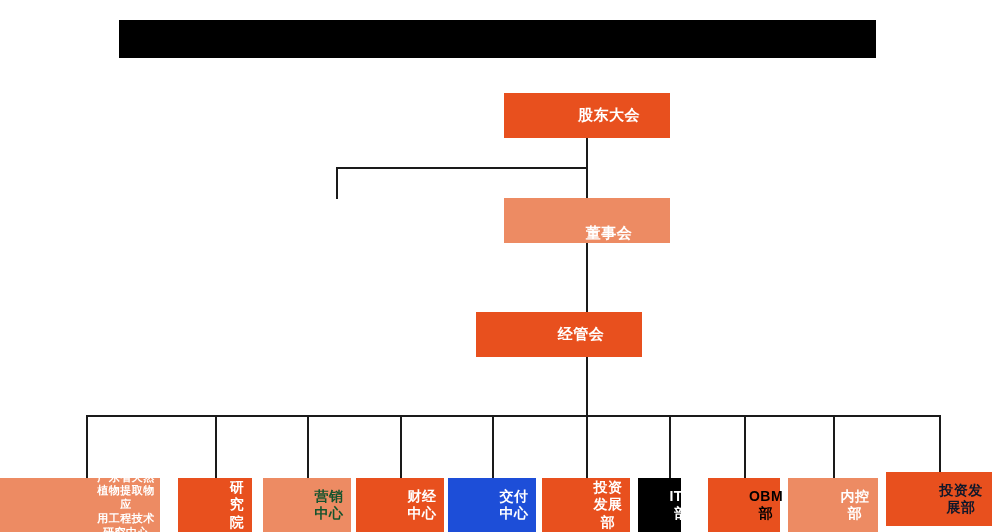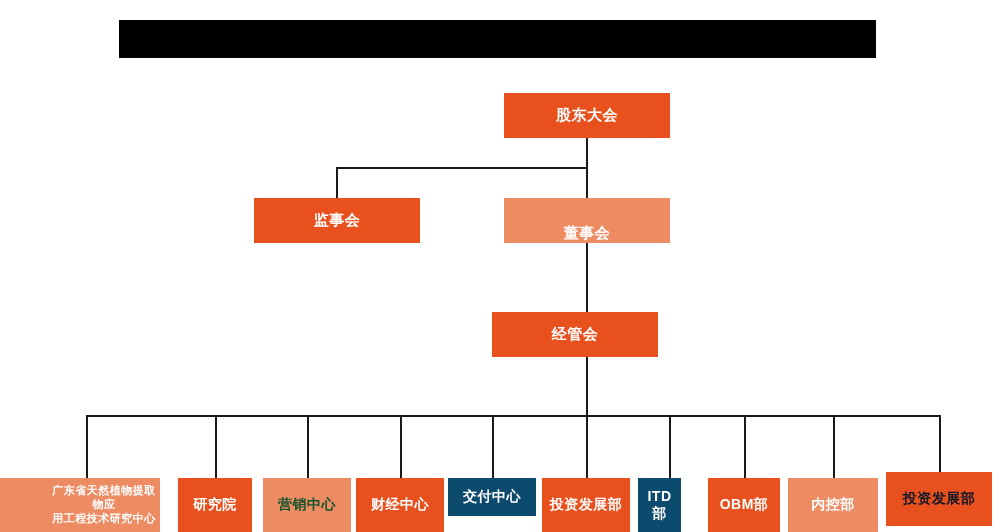--- a/index.html
+++ b/index.html
@@ -50,20 +50,21 @@
   }
   .node.dark  { background: #E8501E; }
   .node.light { background: #ED8B63; }
 
   .node .node-label {
     display: block;
     width: 100%;
     padding: 0 4px;
     box-sizing: border-box;
     white-space: pre-line;
+    margin-left: 44px;
   }
   .fs-15 { font-size: 15px; }
   .fs-14 { font-size: 14px; }
   .fs-11 { font-size: 11px; }
 </style>
 </head>
 <body>
 
 <div id="canvas" style="width: 997px; height: 532px; background: rgb(255, 255, 255);">
 
@@ -85,56 +86,53 @@
       <div class="line-v" style="left: 669px; top: 415px; height: 63px; background: rgb(26, 26, 26);"></div>
       <div class="line-v" style="left: 744px; top: 415px; height: 63px; background: rgb(26, 26, 26);"></div>
       <div class="line-v" style="left: 833px; top: 415px; height: 63px; background: rgb(26, 26, 26);"></div>
       <div class="line-v" style="left: 939px; top: 415px; height: 63px; background: rgb(26, 26, 26);"></div>
     </div>
 
   <div class="node dark fs-15" id="node-shareholders-meeting" style="left: 504px; top: 93px; width: 166px; height: 45px; background: rgb(232, 80, 30); color: rgb(255, 255, 255);">
     <span class="node-label">股东大会</span>
   </div>
 
-  <div class="node dark fs-15" id="node-board-of-supervisors" style="left: 254px; top: 198px; width: 166px; height: 45px; background: rgb(232, 80, 30); color: rgb(255, 255, 255);">
-    <span class="node-label">监事会</span>
-  </div>
 
   <div class="node light fs-15" id="node-board-of-directors" style="left: 504px; top: 198px; width: 166px; height: 45px; background: rgb(237, 139, 99); color: rgb(255, 255, 255); align-items: flex-end;">
     <span class="node-label">董事会</span>
   </div>
 
-  <div class="node dark fs-15" id="node-management-committee" style="left: 492px; top: 312px; width: 166px; height: 45px; background: rgb(232, 80, 30); color: rgb(255, 255, 255);">
+  <div class="node dark fs-15" id="node-management-committee" style="left: 476px; top: 312px; width: 166px; height: 45px; background: rgb(232, 80, 30); color: rgb(255, 255, 255);">
     <span class="node-label">经管会</span>
   </div>
 
   <div id="department-row">
       <div class="node light fs-11" style="left: 0px; top: 478px; width: 160px; height: 54px; background: rgb(237, 139, 99); color: rgb(255, 255, 255); padding-left: 48px;">
         <span class="node-label">广东省天然植物提取物应
 用工程技术研究中心</span>
       </div>
       <div class="node dark fs-14" style="left: 178px; top: 478px; width: 74px; height: 54px; background: rgb(232, 80, 30); color: rgb(255, 255, 255);">
         <span class="node-label">研究院</span>
       </div>
       <div class="node light fs-14" style="left: 263px; top: 478px; width: 88px; height: 54px; background: rgb(237, 139, 99); color: #14532d;">
         <span class="node-label">营销中心</span>
       </div>
       <div class="node dark fs-14" style="left: 356px; top: 478px; width: 88px; height: 54px; background: rgb(232, 80, 30); color: rgb(255, 255, 255);">
         <span class="node-label">财经中心</span>
       </div>
-      <div class="node light fs-14" style="left: 448px; top: 478px; width: 88px; height: 38px; background: #0c4a6e; color: rgb(255, 255, 255); align-items: center;">
+      <div class="node light fs-14" style="left: 448px; top: 478px; width: 88px; height: 54px; background: #1d4ed8; color: rgb(255, 255, 255); align-items: center;">
         <span class="node-label">交付中心</span>
       </div>
       <div class="node dark fs-14" style="left: 542px; top: 478px; width: 88px; height: 54px; background: rgb(232, 80, 30); color: rgb(255, 255, 255);">
         <span class="node-label">投资发展部</span>
       </div>
-      <div class="node light fs-14" style="left: 638px; top: 478px; width: 43px; height: 54px; background: #0c4a6e; color: rgb(255, 255, 255);">
+      <div class="node light fs-14" style="left: 638px; top: 478px; width: 43px; height: 54px; background: #000000; color: rgb(255, 255, 255);">
         <span class="node-label">ITD部</span>
       </div>
-      <div class="node dark fs-14" style="left: 708px; top: 478px; width: 72px; height: 54px; background: rgb(232, 80, 30); color: #ffffff;">
+      <div class="node dark fs-14" style="left: 708px; top: 478px; width: 72px; height: 54px; background: rgb(232, 80, 30); color: #000000;">
         <span class="node-label">OBM部</span>
       </div>
       <div class="node light fs-14" style="left: 788px; top: 478px; width: 90px; height: 54px; background: rgb(237, 139, 99); color: rgb(255, 255, 255);">
         <span class="node-label">内控部</span>
       </div>
       <div class="node dark fs-14" style="left: 886px; top: 472px; width: 106px; height: 54px; background: rgb(232, 80, 30); color: #0f172a;">
         <span class="node-label">投资发展部</span>
       </div>
     </div>
 

